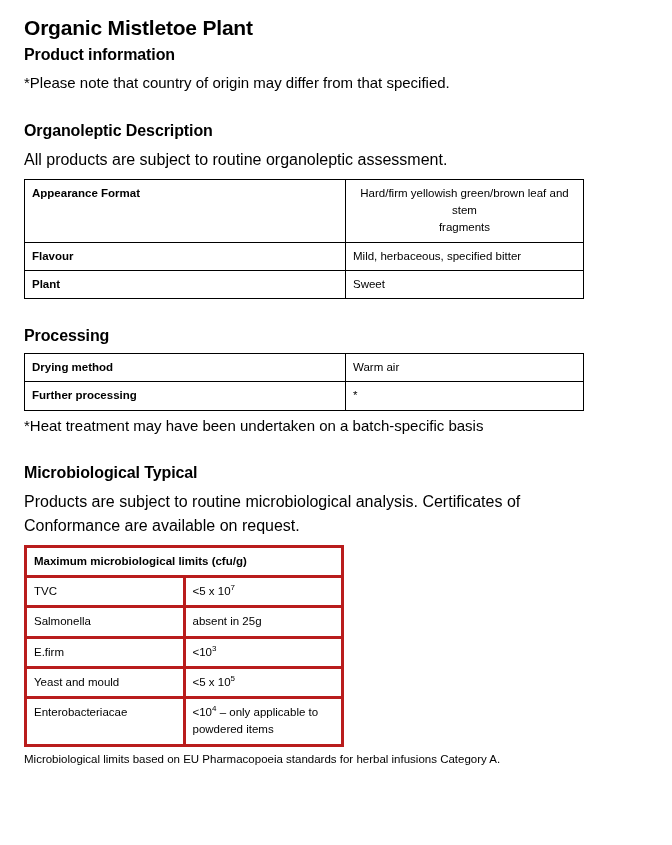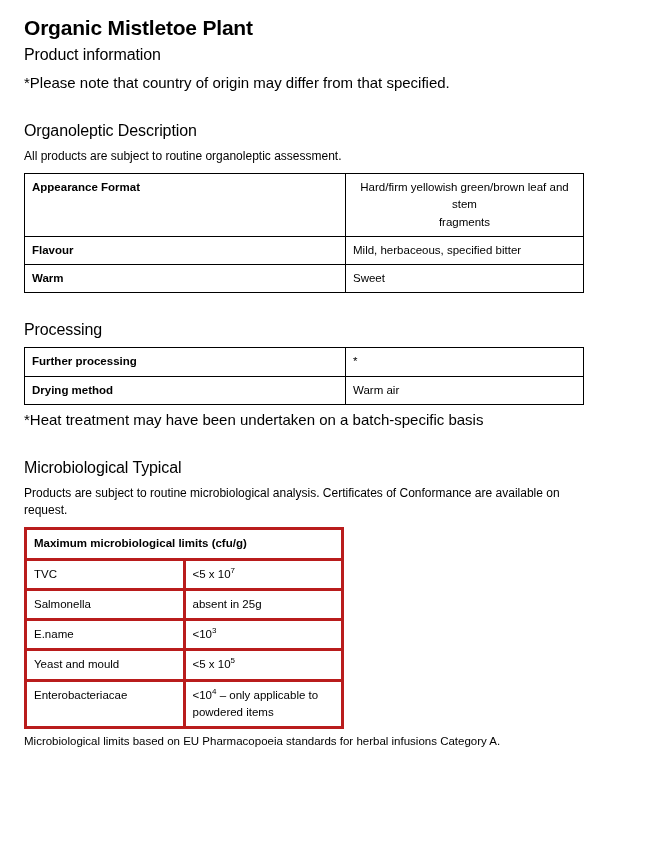--- a/index.html
+++ b/index.html
@@ -20,35 +20,35 @@
     width: 608px;
   }
   h1.doc-title {
     font-size: 21px;
     font-weight: bold;
     margin: 0 0 6px 0;
     letter-spacing: -0.2px;
   }
   h2.section-title {
     font-size: 16px;
-    font-weight: normal;
+    font-weight: bold;
     margin: 0 0 8px 0;
     letter-spacing: -0.1px;
   }
   .section {
     margin-bottom: 6px;
   }
   .spacer-lg { height: 22px; }
   .note {
     font-size: 15px;
     margin: 4px 0 0 0;
     line-height: 1.45;
   }
   .intro {
-    font-size: 12px;
+    font-size: 16px;
     margin: 0 0 8px 0;
     line-height: 1.45;
   }
   table.doc-table {
     border-collapse: collapse;
     width: 100%;
     table-layout: fixed;
   }
   table.doc-table td {
     border: 1px solid #000000;
@@ -129,40 +129,40 @@
           <td class="value-cell tall-cell">
             <span class="cell-line">Hard/firm yellowish green/brown leaf and stem</span>
             <span class="cell-line">fragments</span>
           </td>
         </tr>
         <tr>
           <td class="label-cell">Flavour</td>
           <td class="value-cell">Mild, herbaceous, specified bitter</td>
         </tr>
         <tr>
-          <td class="label-cell">Warm</td>
+          <td class="label-cell">Plant</td>
           <td class="value-cell">Sweet</td>
         </tr>
       </tbody>
     </table>
   </div>
 
   <div class="spacer-lg"></div>
 
   <div class="section">
     <h2 class="section-title">Processing</h2>
     <table class="doc-table">
       <tbody>
         <tr>
+          <td class="label-cell">Drying method</td>
+          <td class="value-cell">Warm air</td>
+        </tr>
+        <tr>
           <td class="label-cell">Further processing</td>
           <td class="value-cell">*</td>
-        </tr>
-        <tr>
-          <td class="label-cell">Drying method</td>
-          <td class="value-cell">Warm air</td>
         </tr>
       </tbody>
     </table>
     <p class="note">*Heat treatment may have been undertaken on a batch-specific basis</p>
   </div>
 
   <div class="spacer-lg"></div>
 
   <div class="section">
     <h2 class="section-title">Microbiological Typical</h2>
@@ -174,21 +174,21 @@
         </tr>
         <tr>
           <td class="micro-name">TVC</td>
           <td><span>&lt;5 x 10</span><sup>7</sup><span></span></td>
         </tr>
         <tr>
           <td class="micro-name">Salmonella</td>
           <td><span>absent in 25g</span><sup></sup><span></span></td>
         </tr>
         <tr>
-          <td class="micro-name">E.name</td>
+          <td class="micro-name">E.firm</td>
           <td><span>&lt;10</span><sup>3</sup><span></span></td>
         </tr>
         <tr>
           <td class="micro-name">Yeast and mould</td>
           <td><span>&lt;5 x 10</span><sup>5</sup><span></span></td>
         </tr>
         <tr>
           <td class="micro-name">Enterobacteriacae</td>
           <td><span>&lt;10</span><sup>4</sup><span> – only applicable to powdered items</span></td>
         </tr>

